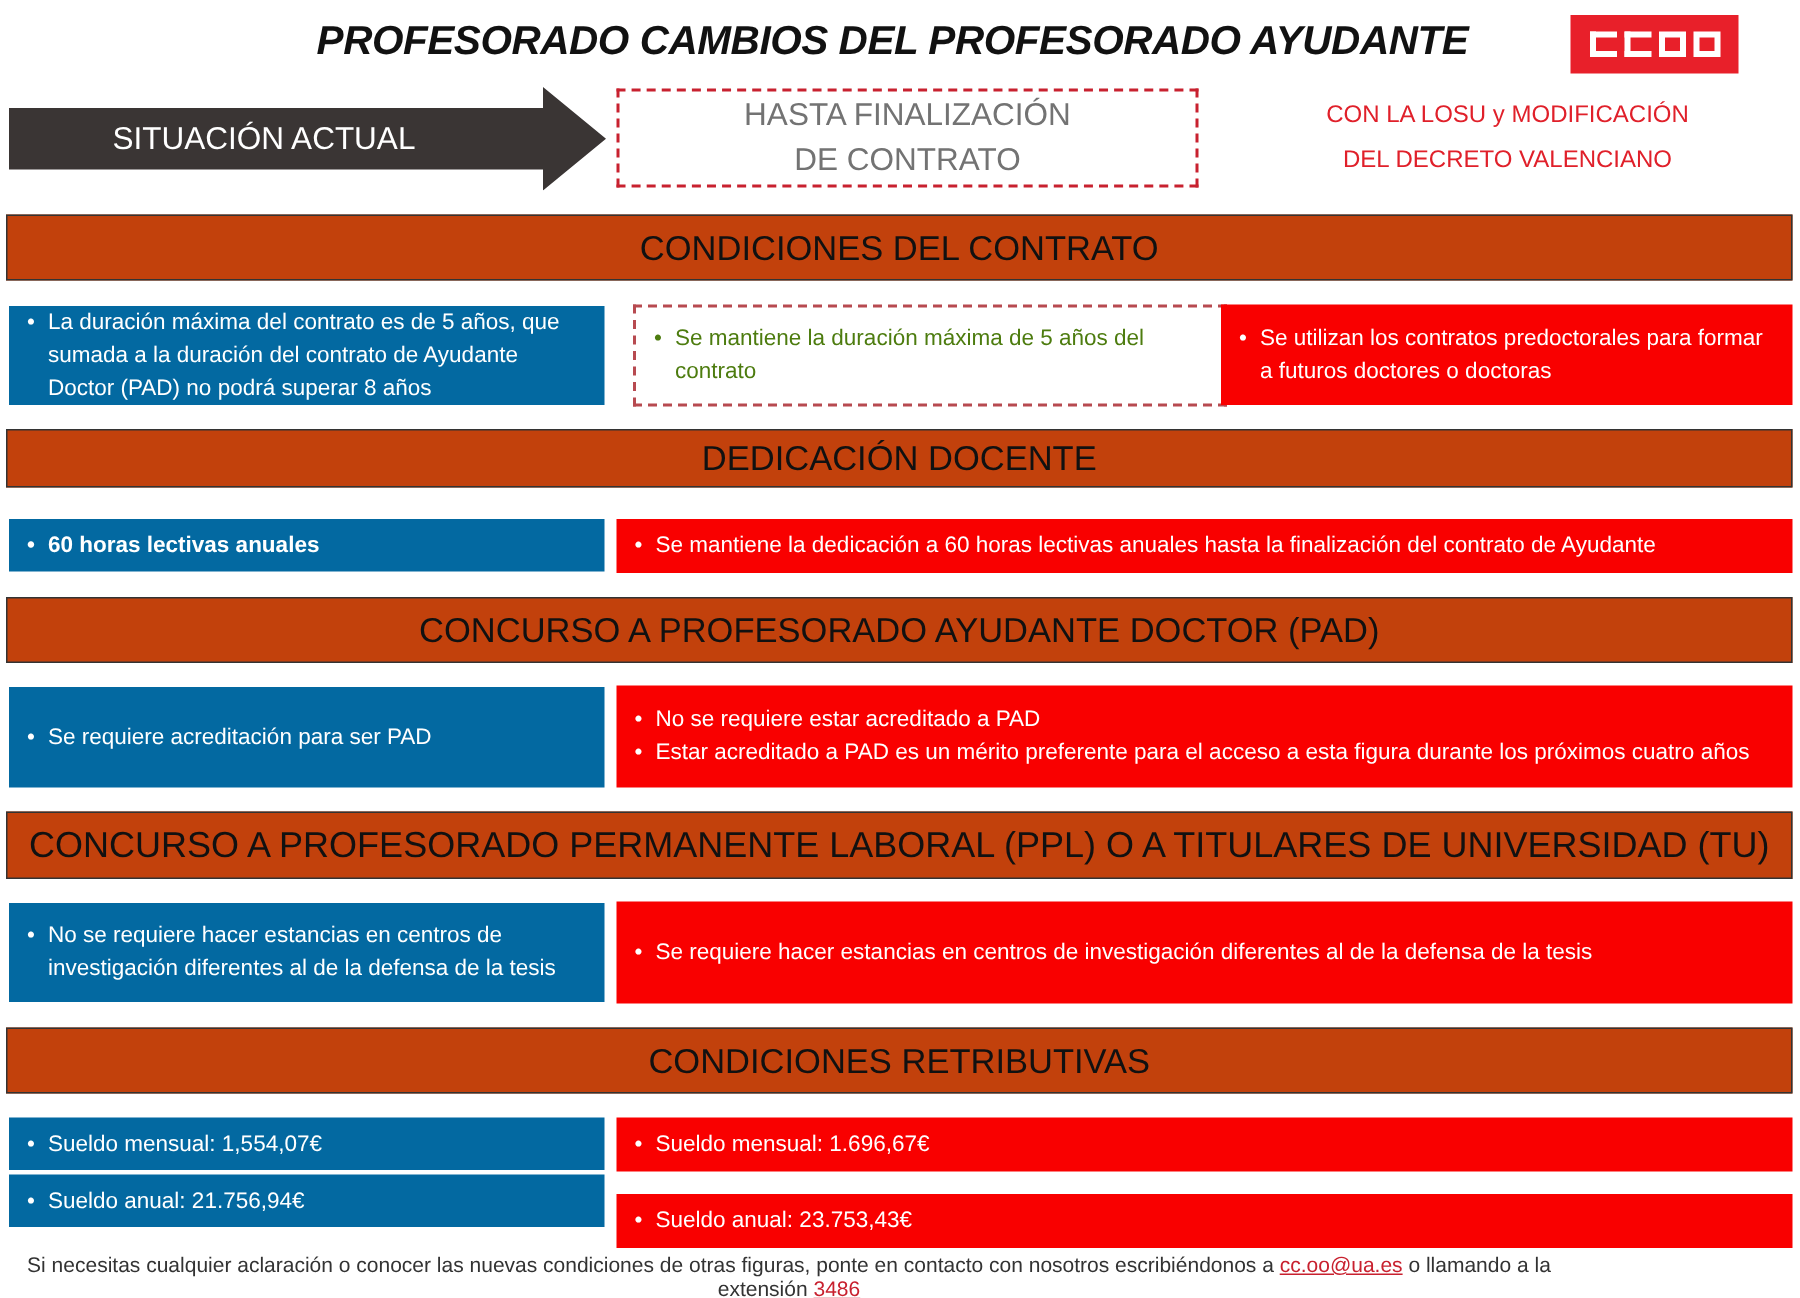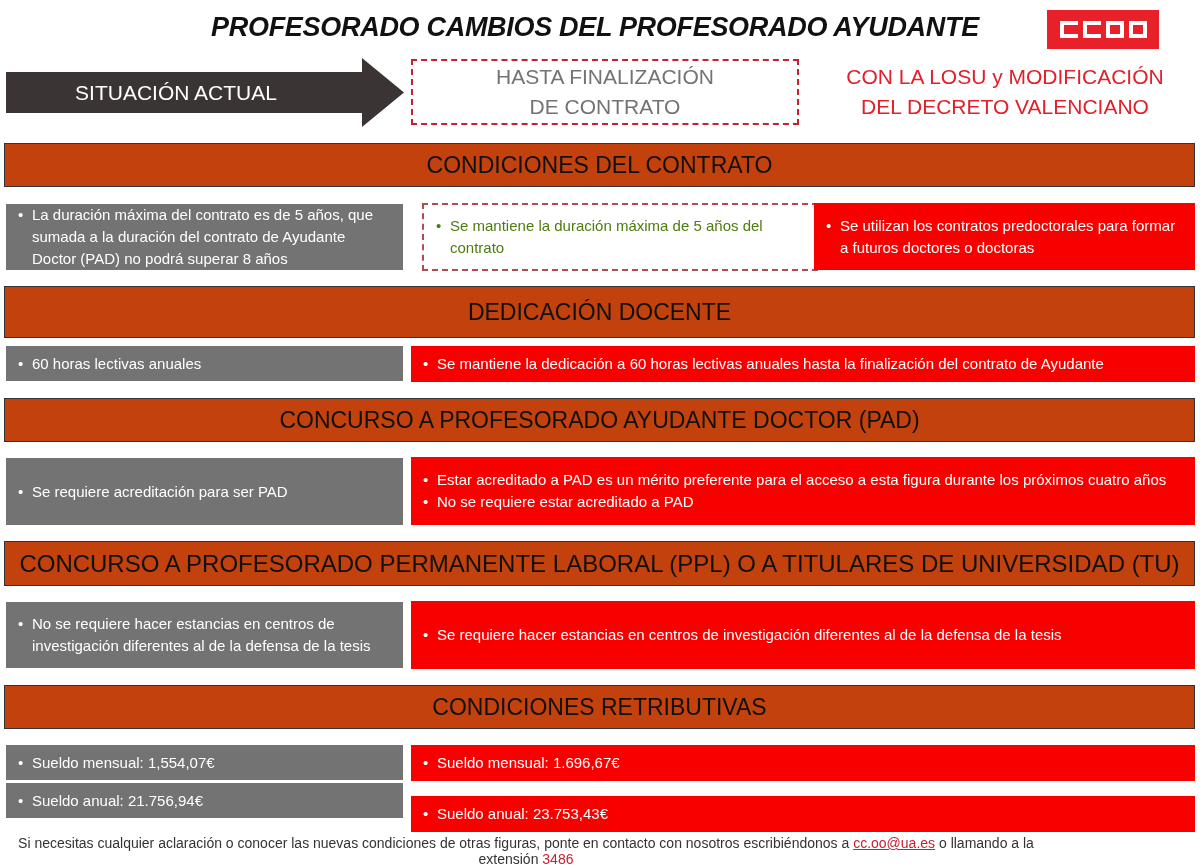--- a/index.html
+++ b/index.html
@@ -30,34 +30,34 @@
   }
   .dashed-head {
     position:absolute; left:411px; top:59px; width:388px; height:66px;
     border:2px dashed #c8212f; box-sizing:border-box;
     display:flex; align-items:center; justify-content:center; text-align:center;
     color:#737373; font-size:21px; line-height:30px; white-space:pre-line;
   }
   .red-head {
     position:absolute; left:820px; top:59px; width:370px; height:66px;
     display:flex; align-items:center; justify-content:center; text-align:center;
-    color:#e0202a; font-size:21px; line-height:30px; white-space:pre-line;
+    color:#e0202a; font-size:16px; line-height:30px; white-space:pre-line;
   }
 
   .section {
     position:absolute; left:4px; width:1191px; box-sizing:border-box;
     border:1.5px solid #333; background:#c2410c;
     display:flex; align-items:center; justify-content:center;
     font-size:23px; color:#111;
   }
   .box {
     position:absolute; box-sizing:border-box; color:#fff; font-size:15px; line-height:22px;
     display:flex; flex-direction:column; justify-content:center; padding:0 10px 0 12px;
   }
-  .box.dark { background:#737373; left:6px; width:397px; }
+  .box.dark { background:#0369a1; left:6px; width:397px; }
   .box.red  { background:#f90000; }
   .box.red.full { left:411px; width:784px; }
   .box.dashed {
     background:#fff; border:2px dashed #b74a50; color:#4d7c0f; left:422px; width:396px;
   }
   .box.red.half { left:814px; width:381px; }
   .item { position:relative; padding-left:14px; }
   .item::before { content:"•"; position:absolute; left:0; top:0; }
 
   .footer {
@@ -93,35 +93,35 @@
 <div class="box dark" style="top:204px;height:66px;">
   <div class="item">La duración máxima del contrato es de 5 años, que sumada a la duración del contrato de Ayudante Doctor (PAD) no podrá superar 8 años</div>
 </div>
 <div class="box dashed" style="top:203px;height:68px;">
   <div class="item">Se mantiene la duración máxima de 5 años del contrato</div>
 </div>
 <div class="box red half" style="top:203px;height:67px;">
   <div class="item">Se utilizan los contratos predoctorales para formar a futuros doctores o doctoras</div>
 </div>
 
-<div class="section" style="top:286px;height:52px;">DEDICACIÓN DOCENTE</div>
-<div class="box dark" style="top:346px;height:35px;">
+<div class="section" style="top:286px;height:39px;">DEDICACIÓN DOCENTE</div>
+<div class="box dark" style="top:346px;height:35px;font-weight:bold;">
   <div class="item">60 horas lectivas anuales</div>
 </div>
 <div class="box red full" style="top:346px;height:36px;">
   <div class="item">Se mantiene la dedicación a 60 horas lectivas anuales hasta la finalización del contrato de Ayudante</div>
 </div>
 
 <div class="section" style="top:398px;height:44px;">CONCURSO A PROFESORADO AYUDANTE DOCTOR (PAD)</div>
 <div class="box dark" style="top:458px;height:67px;">
   <div class="item">Se requiere acreditación para ser PAD</div>
 </div>
 <div class="box red full" style="top:457px;height:68px;">
+  <div class="item">No se requiere estar acreditado a PAD</div>
   <div class="item">Estar acreditado a PAD es un mérito preferente para el acceso a esta figura durante los próximos cuatro años</div>
-  <div class="item">No se requiere estar acreditado a PAD</div>
 </div>
 
 <div class="section" style="top:541px;height:45px;font-size:24px;">CONCURSO A PROFESORADO PERMANENTE LABORAL (PPL) O A TITULARES DE UNIVERSIDAD (TU)</div>
 <div class="box dark" style="top:602px;height:66px;">
   <div class="item">No se requiere hacer estancias en centros de investigación diferentes al de la defensa de la tesis</div>
 </div>
 <div class="box red full" style="top:601px;height:68px;">
   <div class="item">Se requiere hacer estancias en centros de investigación diferentes al de la defensa de la tesis</div>
 </div>
 

